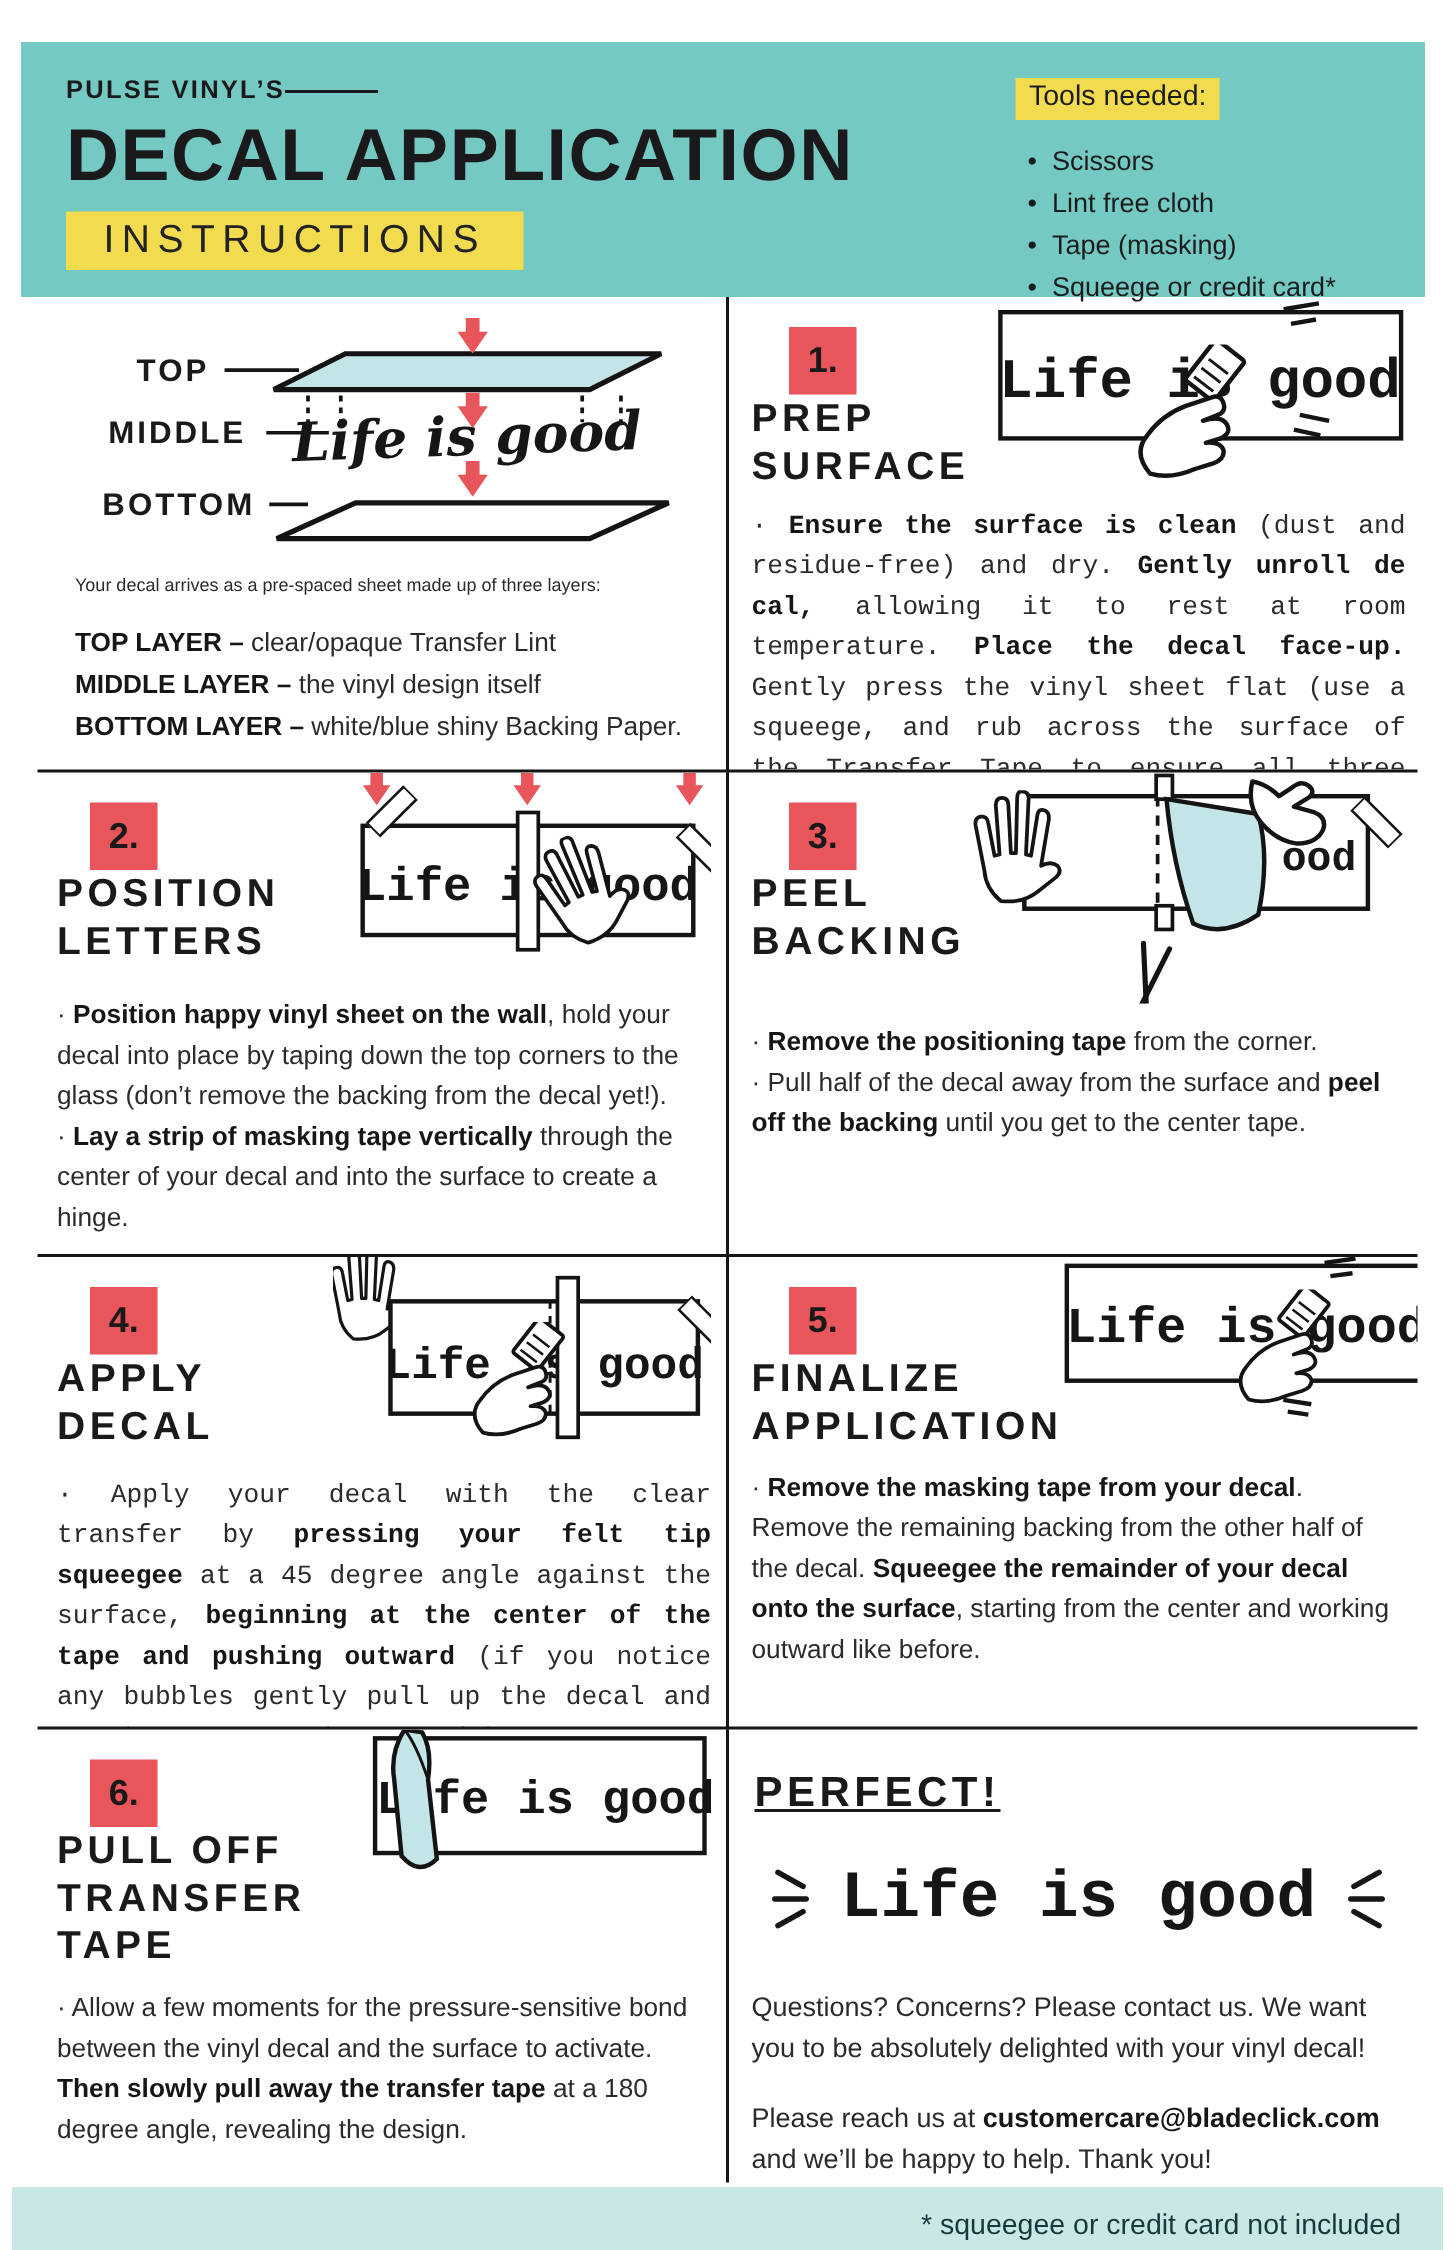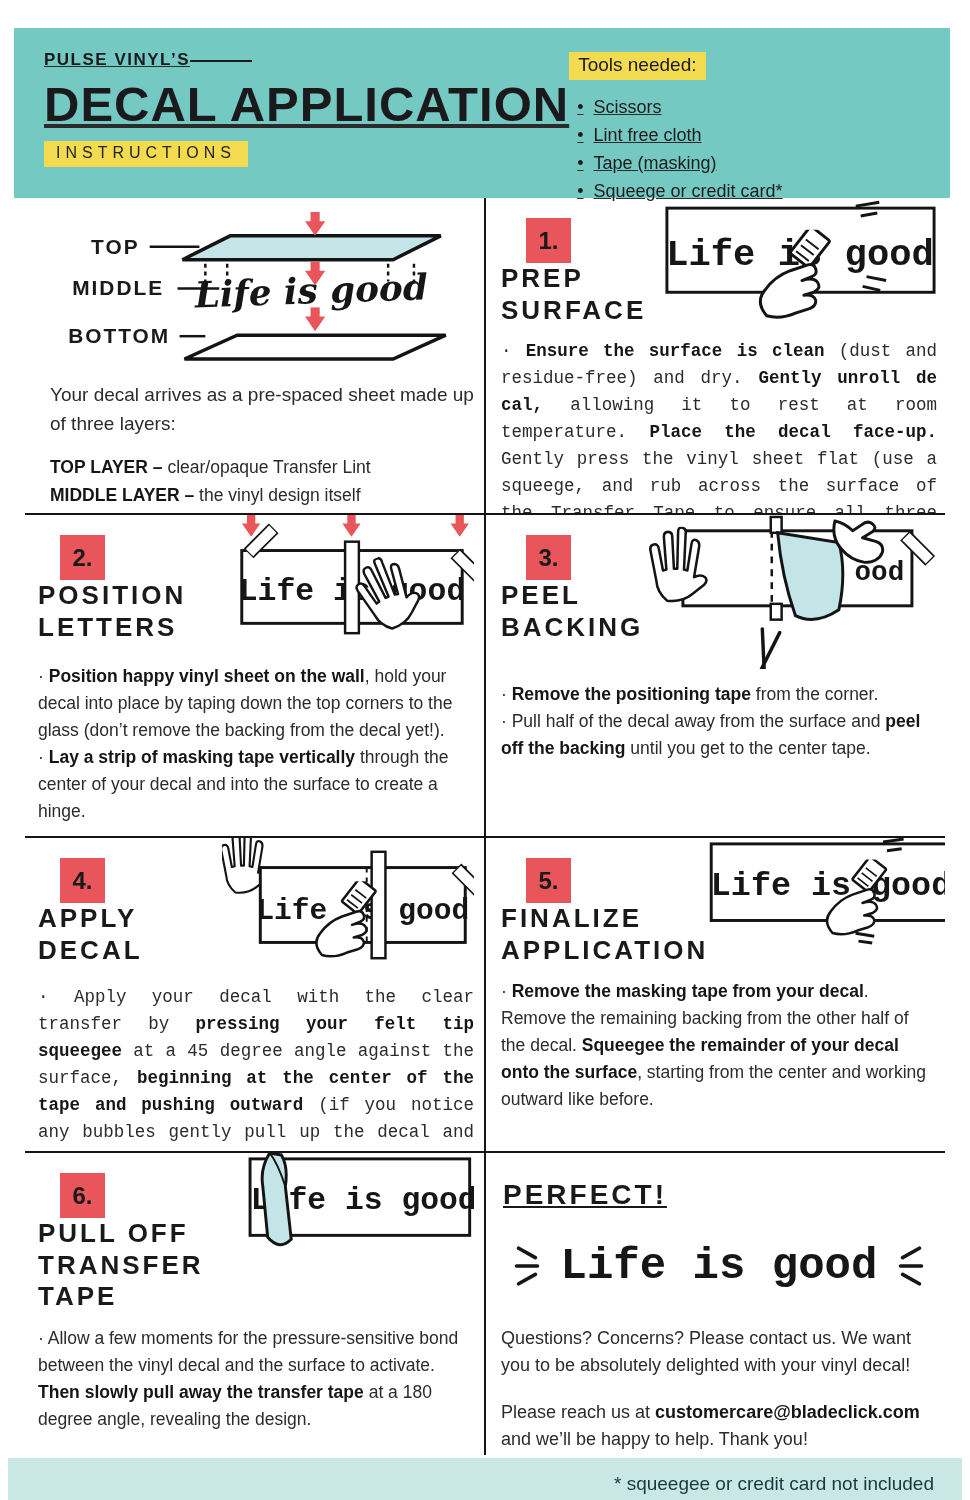--- a/index.html
+++ b/index.html
@@ -15,27 +15,27 @@
   *{box-sizing:border-box;margin:0;padding:0;}
   html,body{width:970px;}
   body{
     height:1500px;overflow:hidden;background:#ffffff;
     font-family:"Liberation Sans",sans-serif;color:var(--body);
     position:relative;
   }
   
   .hdr{
     margin:28px 20px 0 14px;height:170px;background:var(--teal);
-    display:flex;justify-content:flex-start;padding:14px 38px 0 30px;text-decoration:underline;
+    display:flex;justify-content:space-between;padding:14px 38px 0 30px;
   }
   .brand{font-size:17px;font-weight:bold;letter-spacing:1.5px;color:var(--ink);margin-top:8px;}
   .brand .rule{display:inline-block;width:62px;border-bottom:2px solid var(--ink);transform:translateY(-3px);}
   .title{font-size:49px;font-weight:bold;letter-spacing:1px;color:var(--ink);margin-top:6px;}
   .subtitle{display:inline-block;background:var(--yellow);color:#222;
-    font-size:16px;letter-spacing:5px;padding:3px 12px 5px;margin-top:9px;font-weight:500;}
+    font-size:26px;letter-spacing:5px;padding:3px 25px 5px;margin-top:9px;font-weight:500;}
   .tools{margin-top:10px;width:235px;}
   .tools-label{display:inline-block;background:var(--yellow);font-size:19px;padding:2px 9px 4px;color:#1c1c1c;}
   .tools ul{list-style:none;margin:14px 0 0 8px;}
   .tools li{font-size:18px;line-height:1.55;color:#1c1c1c;}
   .tools li::before{content:"•";margin-right:10px;}
   
   .grid{
     margin:0 25px;display:grid;
     grid-template-columns:461px 459px;
     grid-template-rows:317px 323px 315px 302px;
@@ -60,21 +60,21 @@
   }
   .cell.l .step-title{margin-left:-22px;}
   .cell.r .step-title{margin-left:-25px;}
   .step-illo{flex:1 1 auto;display:flex;justify-content:flex-end;}
   .step-body{font-size:17.5px;line-height:1.54;margin-top:12px;color:var(--body);}
   .step-body.just{text-align:justify;font-family:Liberation Mono, monospace;}
   .step-body p{margin:0;}
   .b{font-weight:bold;color:#161616;}
   
   .intro-svg{display:block;margin:14px auto 0;}
-  .intro-p{font-size:19px;line-height:1.5;margin:17px 0 0 12px;}
+  .intro-p{font-size:12px;line-height:1.5;margin:17px 0 0 12px;}
   .intro-layers{margin:15px 0 0 12px;font-size:17.5px;line-height:1.6;}
   
   .perfect-h{font-size:28px;font-weight:bold;letter-spacing:3px;color:var(--ink);margin:26px 0 0 2px;text-decoration:underline;}
   .perfect-decal{display:flex;align-items:center;justify-content:center;gap:20px;margin-top:30px;}
   .perfect-decal .txt{
     font-family:"Liberation Mono",monospace;font-weight:bold;font-size:44px;color:#161616;white-space:nowrap;
   }
   .perfect-body{font-size:18px;line-height:1.5;margin-top:34px;padding-right:6px;}
   .perfect-body p + p{margin-top:20px;}
   

